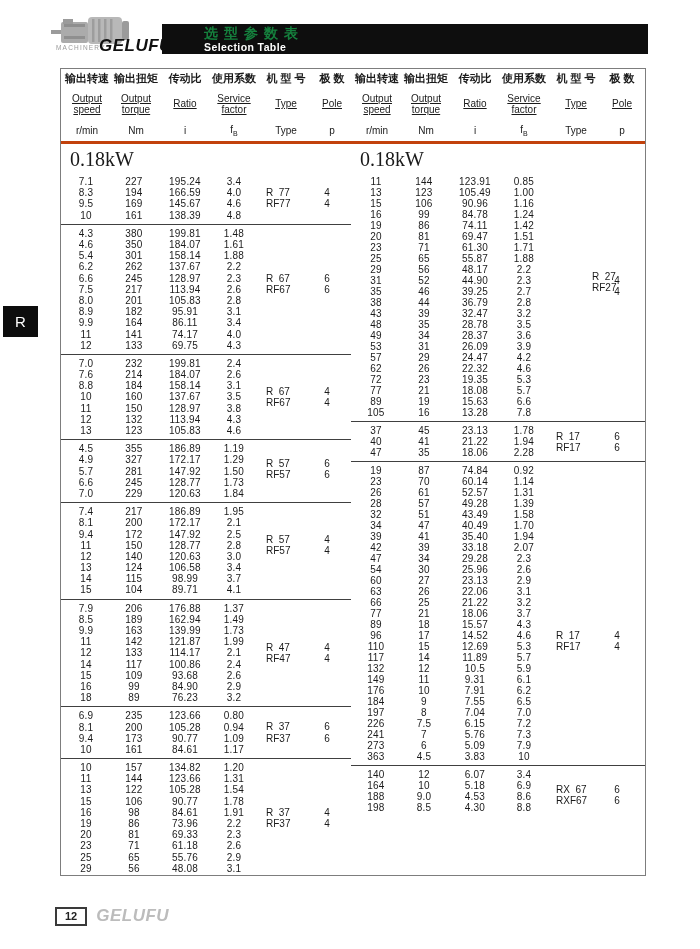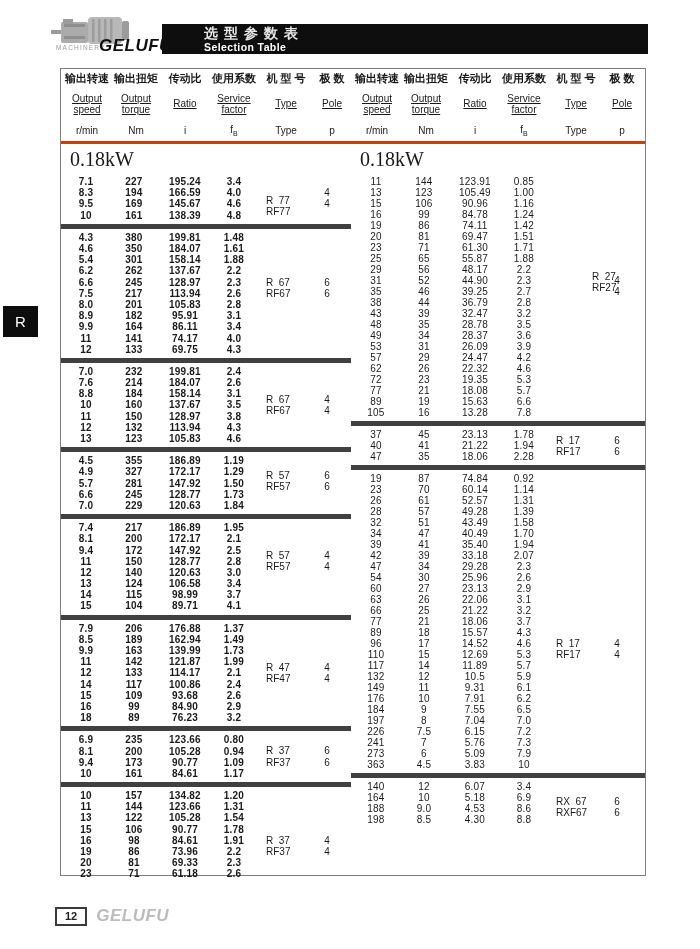--- a/index.html
+++ b/index.html
@@ -4,21 +4,21 @@
 <style>
   html,body { margin:0; padding:0; background:#ffffff; }
   body { width:700px; height:949px; font-family:"Liberation Sans",sans-serif; color:#1a1a1a; }
   .page { position:relative; width:700px; height:949px; overflow:hidden; background:#fff; }
 
   
   .logo-svg { position:absolute; left:50px; top:11px; }
   .machinery { position:absolute; left:56px; top:44px; font-size:6.5px; color:#9a9a9a; letter-spacing:1.2px; }
   .brand { position:absolute; left:99px; top:36px; font-size:17px; font-weight:bold; font-style:italic; color:#101010; letter-spacing:0.5px; }
   .banner { position:absolute; left:162px; top:24px; width:486px; height:30px; background:#0e0e0e; }
-  .banner-zh { margin:2px 0 0 42px; font-size:14px; font-weight:bold; color:#e5e5e5; letter-spacing:6px; line-height:15px; }
+  .banner-zh { margin:2px 0 0 42px; font-size:14px; font-weight:bold; color:#15803d; letter-spacing:6px; line-height:15px; }
   .banner-en { margin:0 0 0 42px; font-size:10.5px; font-weight:bold; color:#fff; letter-spacing:0.4px; line-height:12px; }
 
   
   .rtab { position:absolute; left:3px; top:306px; width:35px; height:31px; background:#0d0d0d; color:#fff;
           display:flex; align-items:center; justify-content:center; font-size:15px; }
 
   
   .panel { position:absolute; top:68px; height:808px; border:1px solid #7d7d7d; box-sizing:border-box; background:#fff; }
   .panel.left  { left:60px;  width:292px; border-right:1px solid #7d7d7d; }
   .panel.right { left:351px; width:295px; border-left:none; }
@@ -28,23 +28,23 @@
          align-items:center; }
   .hz { font-size:11px; font-weight:bold; text-align:center; white-space:nowrap; }
   .he { font-size:10px; text-align:center; line-height:11px;text-decoration:underline; }
   .hu { font-size:10px; text-align:center; }
   .hu sub { font-size:7px; }
 
   .pbody { position:relative; height:734px; overflow:hidden; }
   .section { font-family:"Liberation Serif",serif; font-size:20px; padding:4px 0 3px 9px; height:22px; }
 
   .block { position:relative; padding:3px 0; }
-  .block + .block { border-top:5px solid #404040; }
+  .block + .block { border-top:1px solid #404040; }
   .drow { display:grid; grid-template-columns:50px 46px 56px 42px; align-items:center; }
-  .panel.left  .drow { height:11.2px;font-weight:bold; }
+  .panel.left  .drow { height:11.2px; }
   .panel.right .drow { height:11.0px; }
   .drow span { font-size:10px; text-align:center; letter-spacing:0.2px; }
 
   .tlabel { position:absolute; left:205px; width:62px; font-size:10px; white-space:pre; }
   .plabel { position:absolute; left:251px; width:30px; font-size:10px; text-align:center; }
   .panel.left  .tlabel div, .panel.left  .plabel div { line-height:11.2px; }
   .panel.right .tlabel div, .panel.right .plabel div { line-height:11.0px; }
 
   
   .footer { position:absolute; left:55px; top:906px; display:flex; align-items:center; }
@@ -120,21 +120,21 @@
             <span>169</span>
             <span>145.67</span>
             <span>4.6</span>
           </div>
           <div class="drow">
             <span>10</span>
             <span>161</span>
             <span>138.39</span>
             <span>4.8</span>
           </div>
-          <div class="tlabel" style="top: 14.2px; margin-top: 8px;"><div>R  77</div><div>RF77</div></div>
+          <div class="tlabel" style="top: 14.2px;"><div>R  77</div><div>RF77</div></div>
           <div class="plabel" style="top: 14.2px;">
             <div>4</div>
             <div>4</div>
           </div>
         </div>
         <div class="block">
           <div class="drow">
             <span>4.3</span>
             <span>380</span>
             <span>199.81</span>

